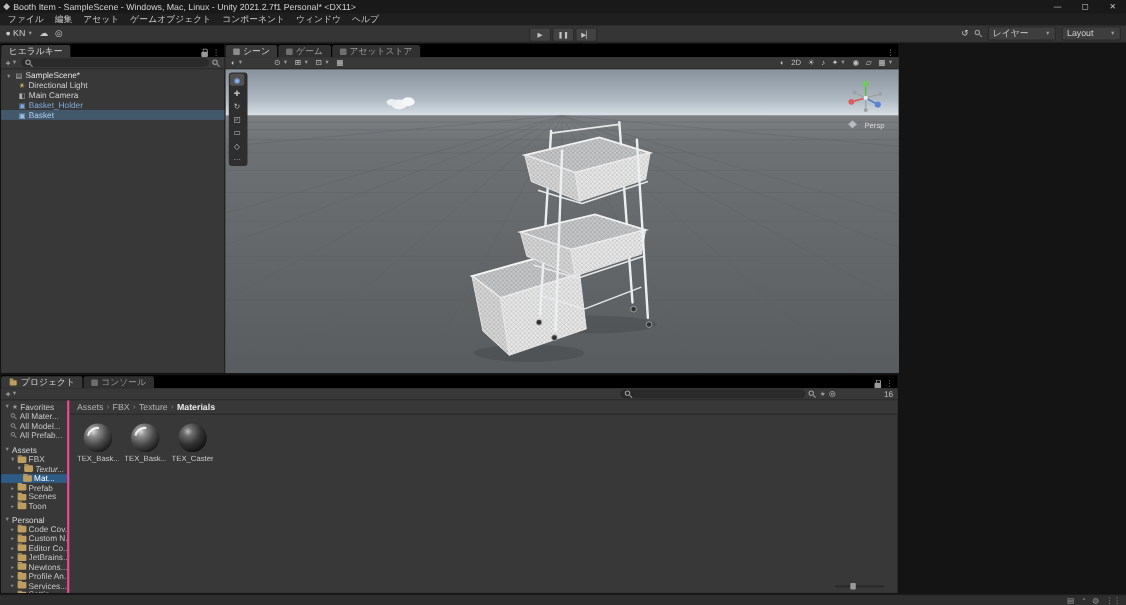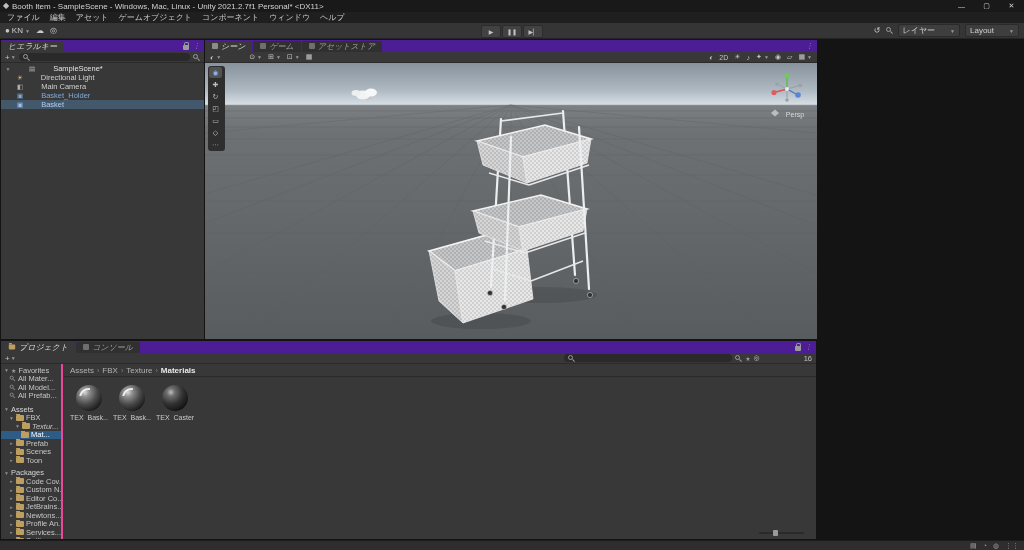--- a/index.html
+++ b/index.html
@@ -18,37 +18,37 @@
   .tb-left{display:flex;align-items:center;gap:6px;padding-left:5px;}
   .tb-ico{font-size:8px;color:#c9c9c9;}
   .tb-acc{display:flex;align-items:center;gap:2px;font-size:8px;color:#cfcfcf;}
   .caret{font-size:5px;color:#9a9a9a;}
   .play-group{position:absolute;left:50%;top:2px;transform:translateX(-50%);display:flex;gap:1px;}
   .play-btn{width:18px;height:11px;background:#424242;border:1px solid #2b2b2b;border-radius:2px;display:flex;align-items:center;justify-content:center;font-size:6px;color:#c2c2c2;}
   .tb-right{margin-left:auto;display:flex;align-items:center;gap:5px;padding-right:5px;}
   .tb-drop{height:11px;display:flex;align-items:center;gap:15px;background:#3e3e3e;border:1px solid #2a2a2a;border-radius:2px;padding:0 4px;font-size:8px;color:#cfcfcf;}
   
   .panel{position:absolute;background:#383838;}
-  .tabbar{height:12px;background:#4c1d95;display:flex;align-items:center;overflow:hidden;font-style:italic;}
+  .tabbar{height:12px;background:#000000;display:flex;align-items:flex-end;overflow:hidden;}
   .tab{display:flex;align-items:center;gap:3px;padding:0 7px;font-size:8px;color:#9b9b9b;background:#303030;margin-right:1px;border-radius:2px 2px 0 0;white-space:nowrap;}
   .tab.active{background:#383838;color:#d8d8d8;}
   .tab-icon{width:6px;height:6px;background:#8c8c8c;border-radius:1px;flex:none;}
   .tabbar-right{margin-left:auto;display:flex;align-items:center;gap:4px;padding-right:4px;}
   .kebab{color:#9a9a9a;font-size:7px;}
   .lock{width:6px;height:5px;background:#9a9a9a;border-radius:1px;position:relative;margin-top:2px;}
   .lock::before{content:"";position:absolute;top:-3px;left:1px;width:3px;height:3px;border:1px solid #9a9a9a;border-bottom:none;border-radius:2px 2px 0 0;}
   .panel-toolbar{height:11px;background:#383838;border-bottom:1px solid #2a2a2a;display:flex;align-items:center;padding:0 4px;gap:3px;box-sizing:border-box;}
   .plus-btn{font-size:8px;color:#c8c8c8;display:flex;align-items:center;gap:1px;}
   .searchbox{height:8px;background:#2a2a2a;border-radius:5px;display:flex;align-items:center;padding:0 4px;gap:3px;}
   .mag{width:7px;height:7px;position:relative;flex:none;}
   .mag::before{content:"";position:absolute;width:3px;height:3px;border:1px solid #9a9a9a;border-radius:50%;top:0;left:0;}
   .mag::after{content:"";position:absolute;width:3px;height:1px;background:#9a9a9a;transform:rotate(45deg);top:5px;left:4px;}
   
   .hier-rows{padding-top:1px;}
-  .hrow{height:9px;display:flex;align-items:center;gap:18px;padding-left:4px;font-size:7.5px;color:#cfcfcf;}
+  .hrow{height:9px;display:flex;align-items:flex-end;gap:3px;padding-left:4px;font-size:7.5px;color:#cfcfcf;}
   .hrow .tw{width:6px;font-size:5px;color:#8d8d8d;text-align:center;flex:none;}
   .hrow.child{padding-left:16px;}
   .hrow.selected{background:#44586c;}
   .obj-icon{font-size:6.5px;line-height:7px;flex:none;}
   .prefab-label{color:#7faadc;}
   
   .scene-toolbar{height:11px;background:#383838;border-bottom:1px solid #2a2a2a;display:flex;align-items:center;padding:0 5px;gap:6px;box-sizing:border-box;}
   .sv-btn{display:flex;align-items:center;gap:2px;font-size:7px;color:#c2c2c2;}
   .sv-right{margin-left:auto;display:flex;align-items:center;gap:6px;}
   .viewport{position:absolute;left:0;top:23px;width:612px;height:276px;overflow:hidden;background:#6b6e71;}
@@ -436,21 +436,21 @@
         <span>Scenes</span>
       </div>
       <div class="prow ind1">
         <span class="arrow">▸</span>
         <span class="fold"></span>
         <span>Toon</span>
       </div>
       <div style="height:4px"></div>
       <div class="prow">
         <span class="arrow">▼</span>
-        <span style="color:#d6d6d6">Packages</span>
+        <span style="color:#d6d6d6">Personal</span>
       </div>
       <div class="prow ind1">
         <span class="arrow">▸</span>
         <span class="fold"></span>
         <span>Code Cov...</span>
       </div>
       <div class="prow ind1">
         <span class="arrow">▸</span>
         <span class="fold"></span>
         <span>Custom N...</span>

